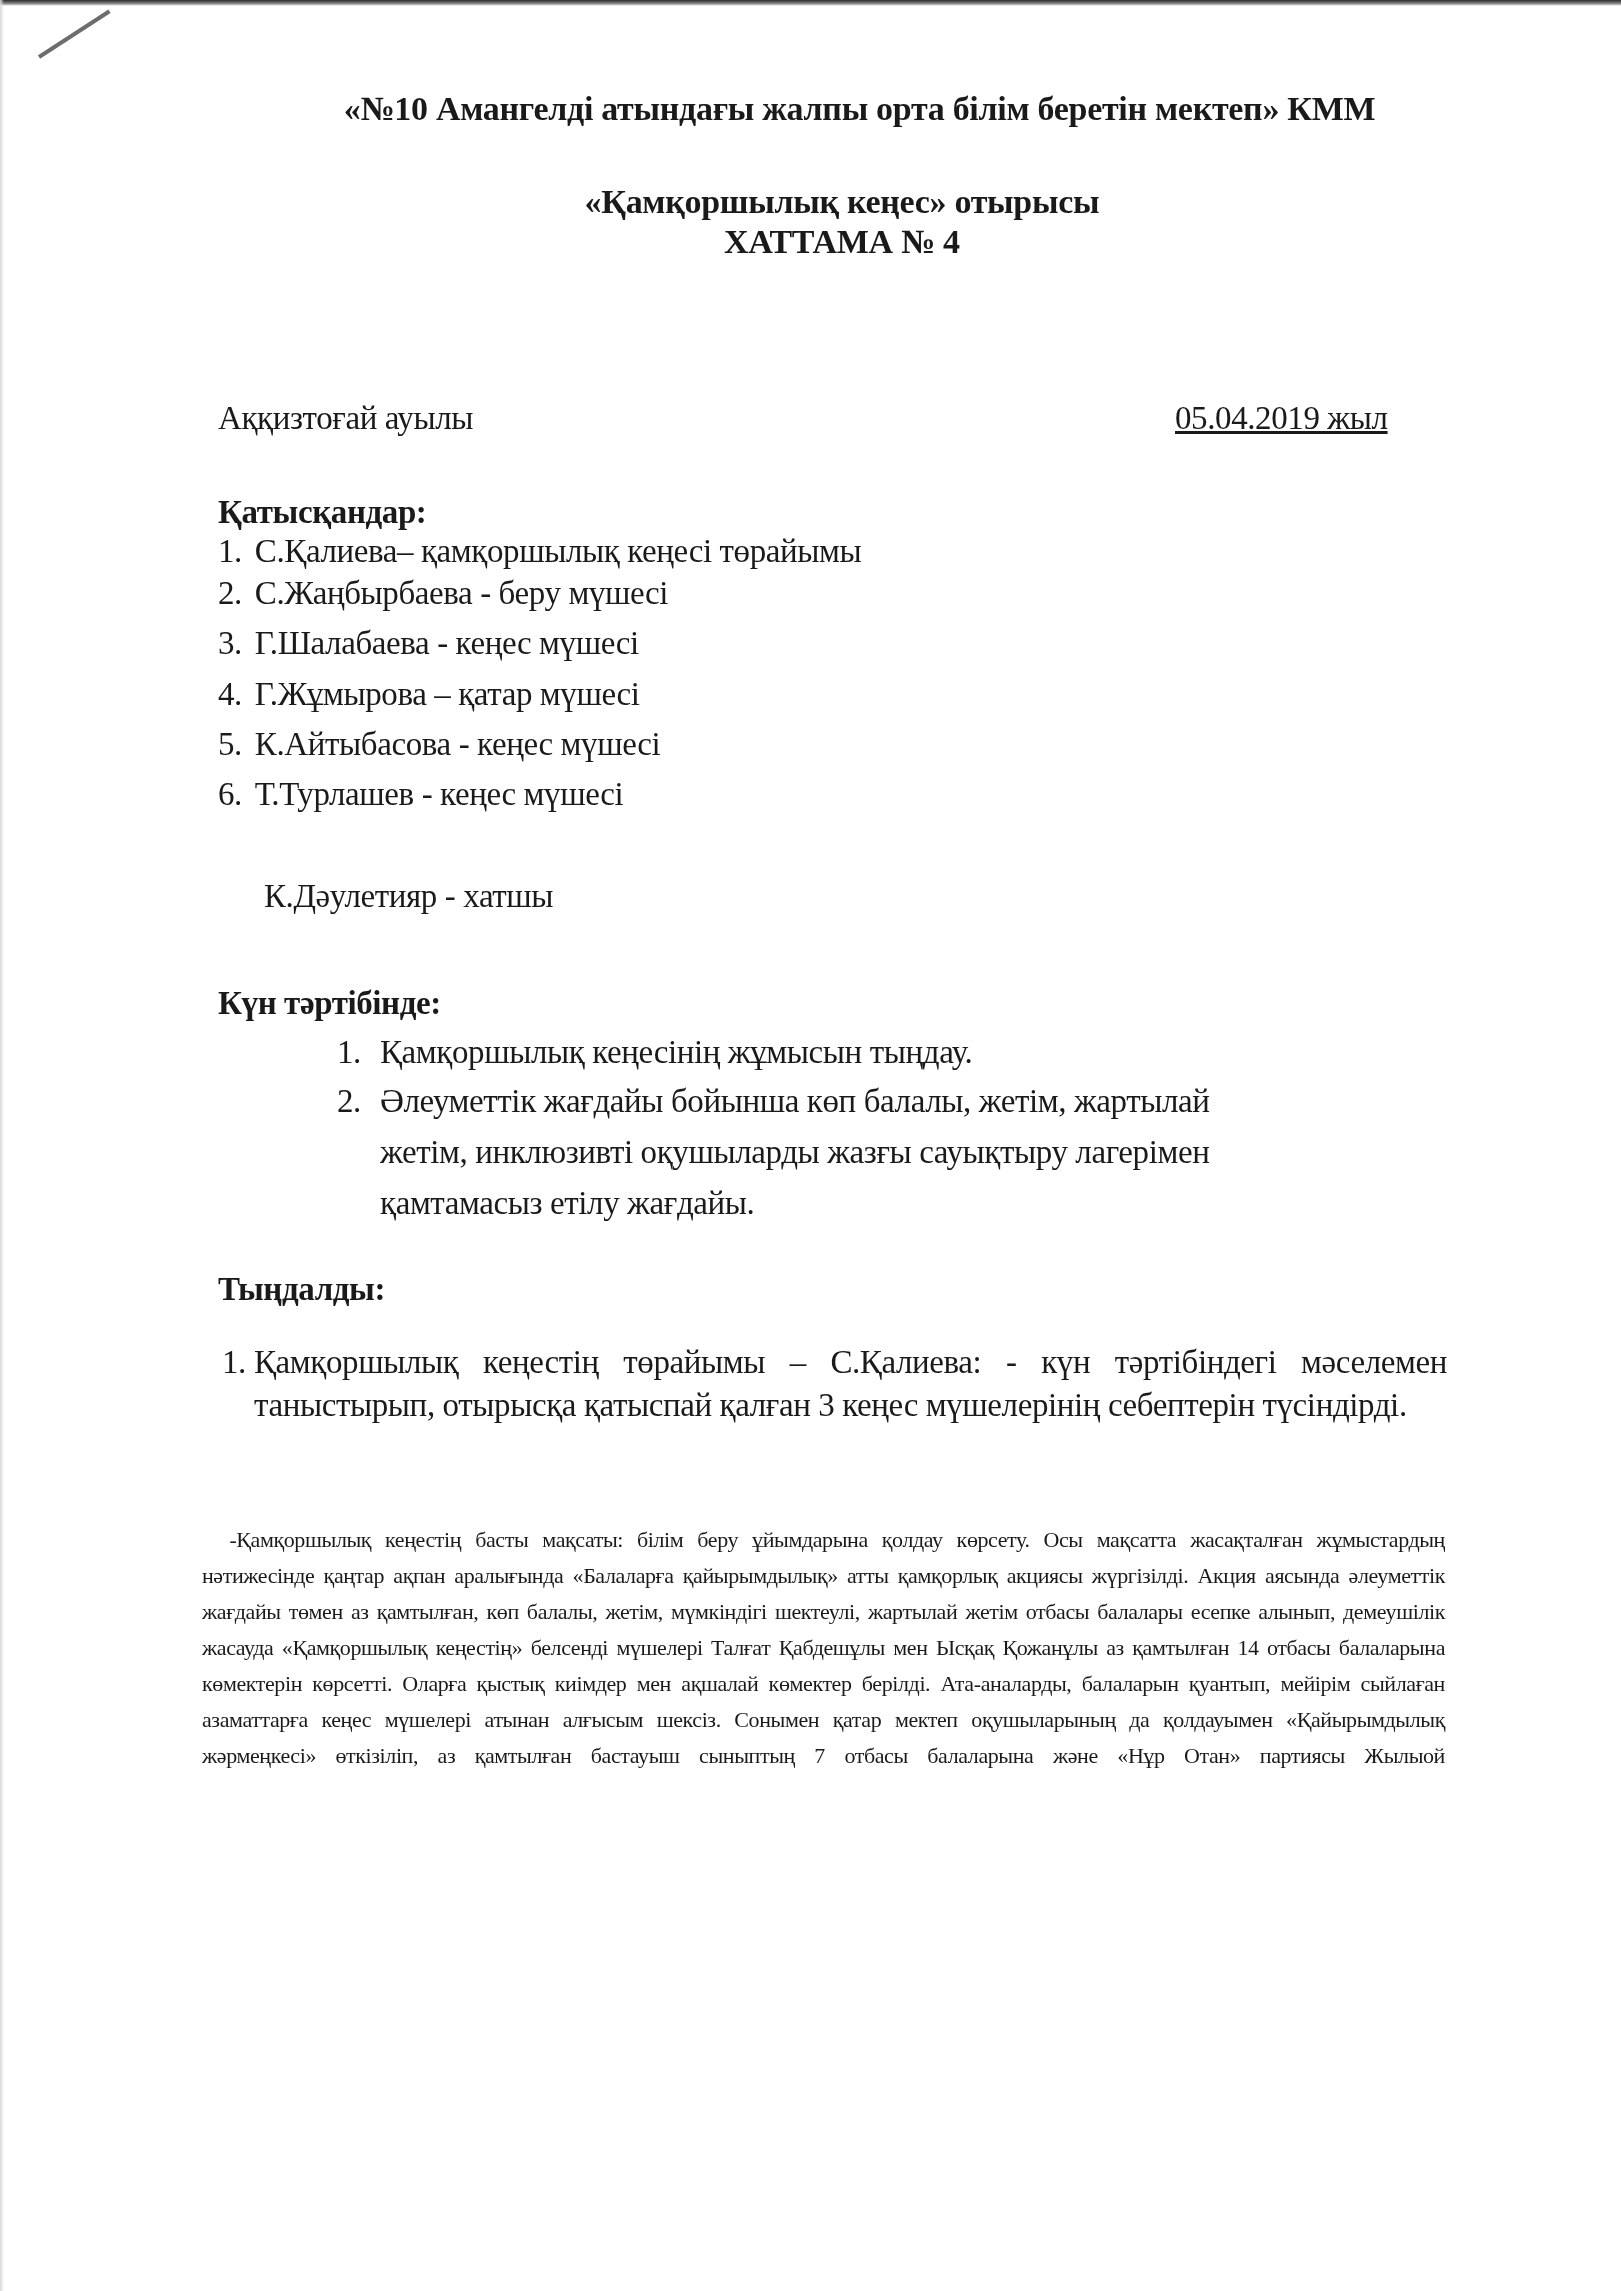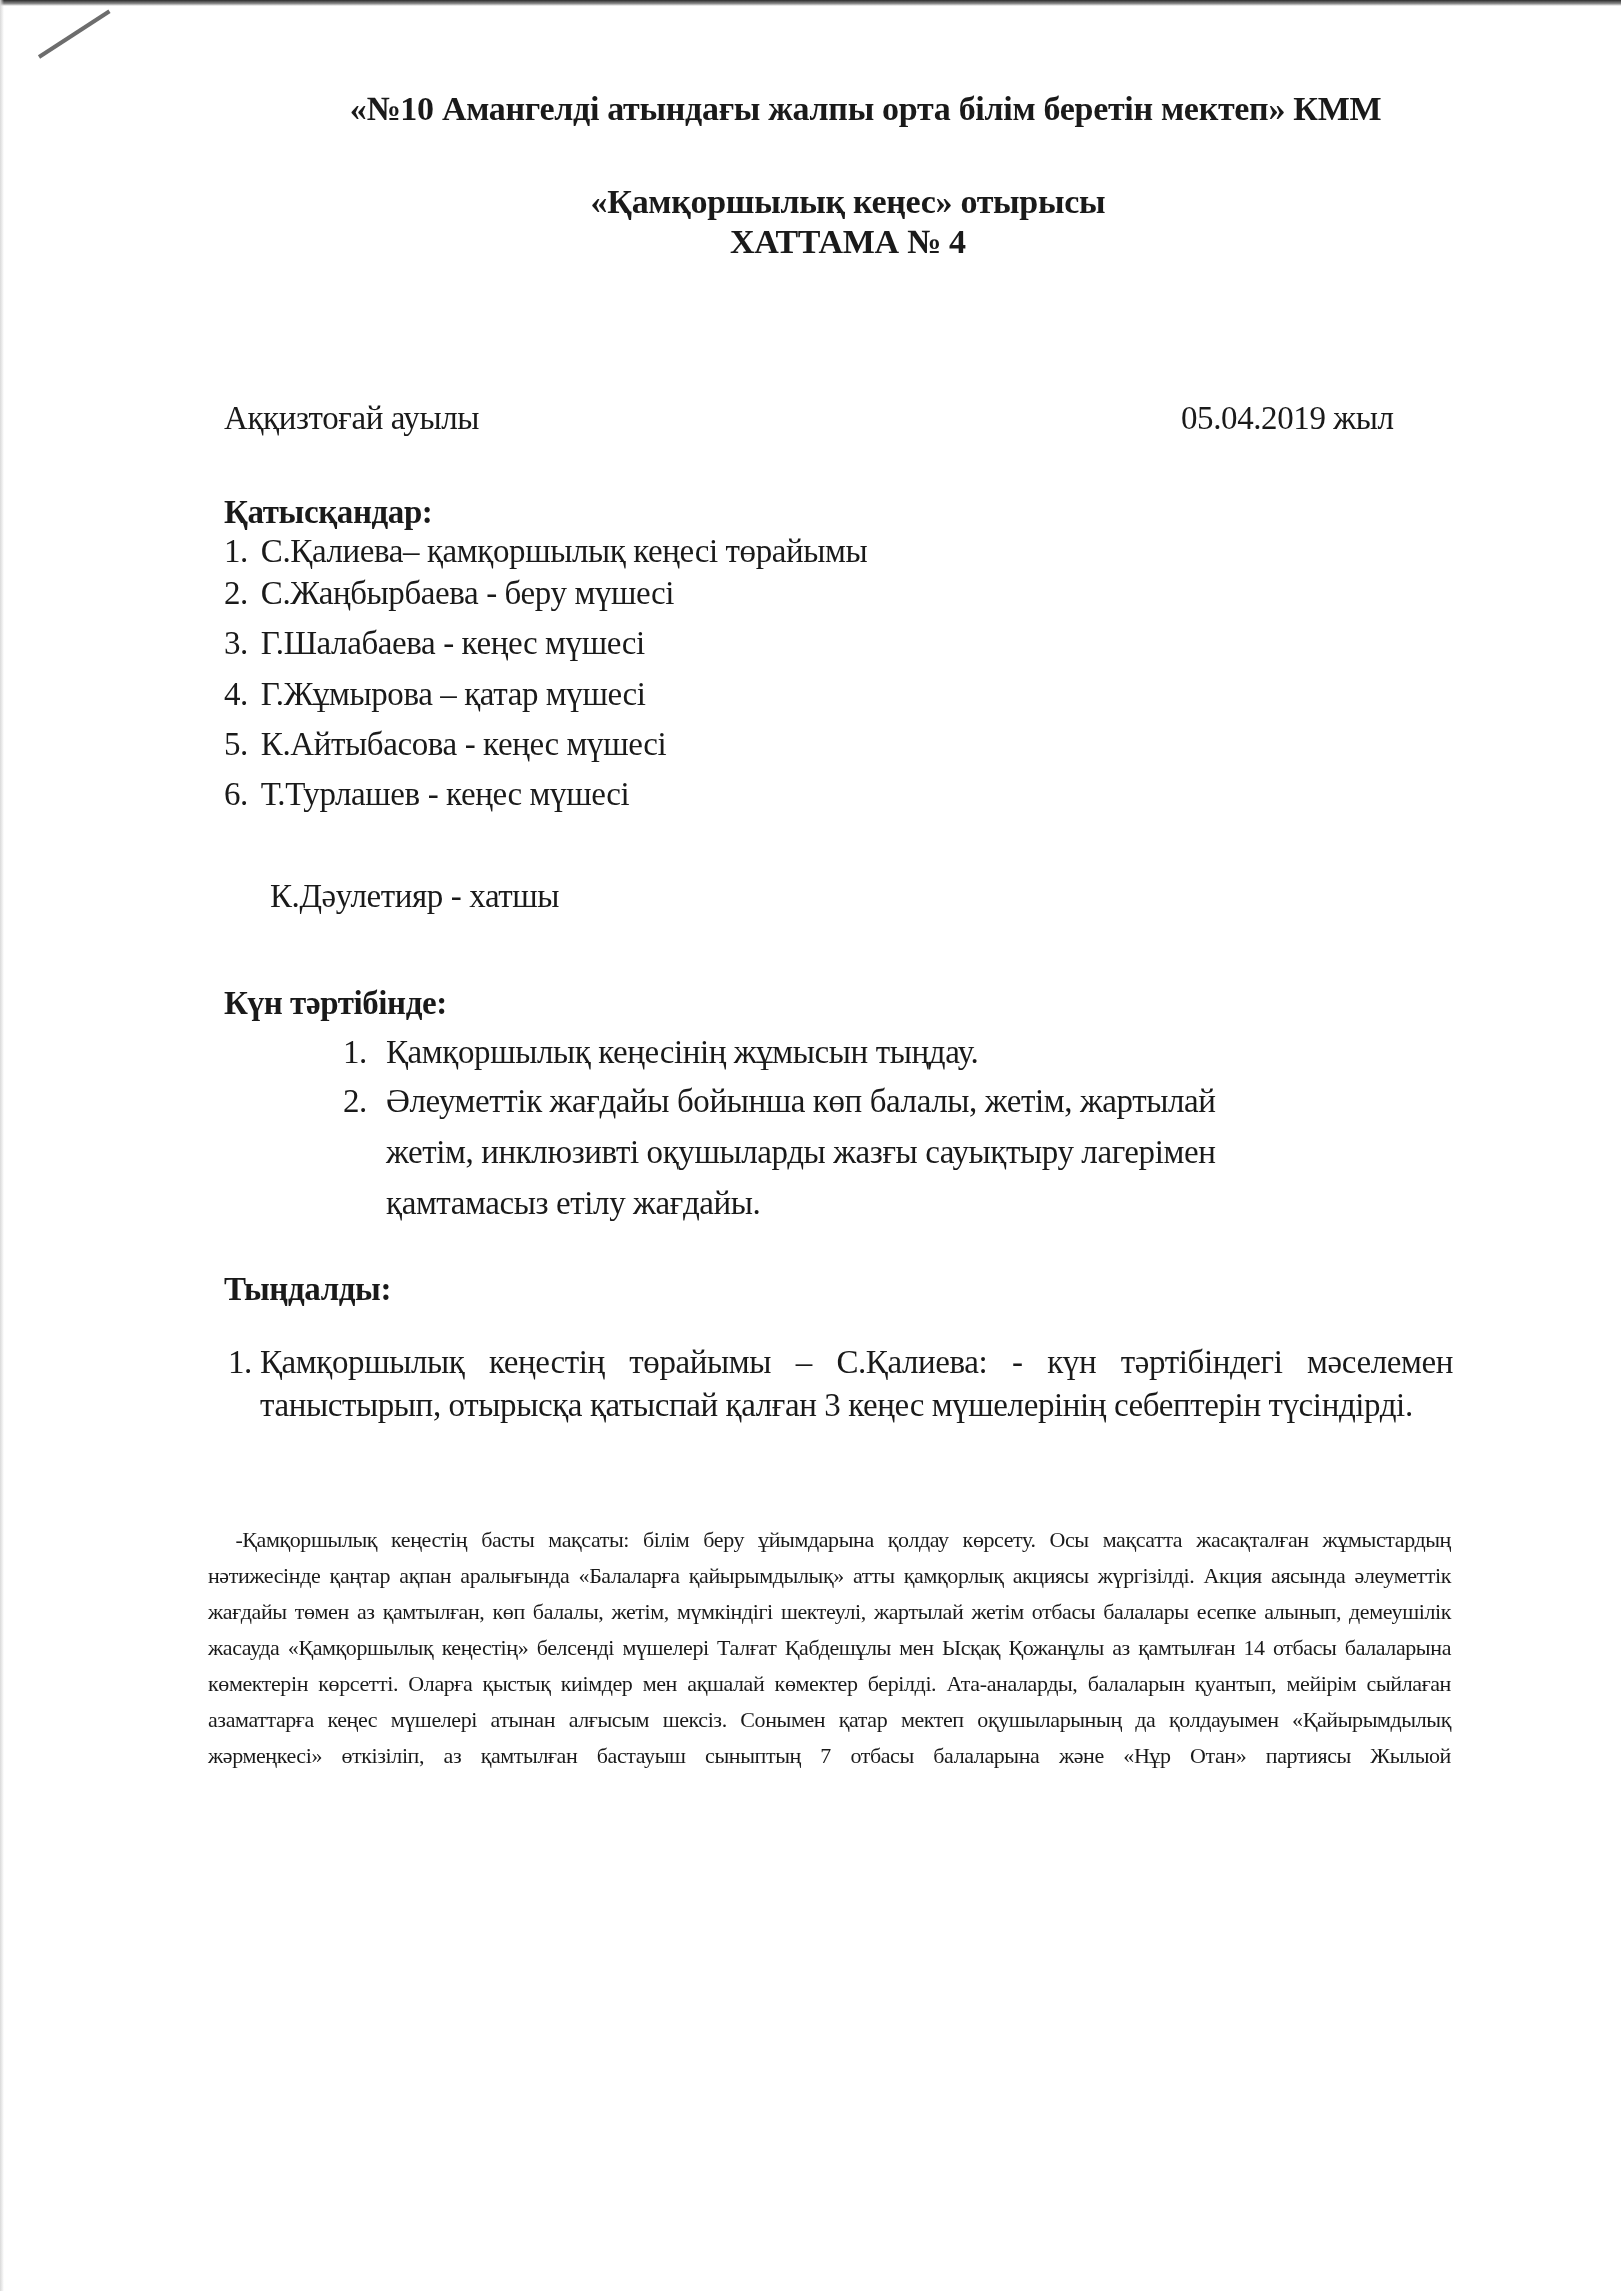--- a/index.html
+++ b/index.html
@@ -30,21 +30,21 @@
       transform-origin: left center;
     }
     .scan-left-edge {
       position: absolute;
       left: 0; top: 0;
       width: 3.9px; height: 2292px;
       background: linear-gradient(to right, #d9d9d9, rgba(255,255,255,0));
     }
     .page {
       position: absolute;
-      left: 10px; top: 0;
+      left: 4px; top: 0;
       width: 1318px; height: 2292px;
     }
     .center {
       position: absolute;
       left: 0; width: 1621px;
       text-align: center;
       font-weight: bold;
       font-size: 34px;
       letter-spacing: -0.3px;
     }
@@ -52,21 +52,21 @@
     .meeting-title { top: 183px; left: 27.4px; }
     .protocol-title { top: 223px; left: 27.4px; }
 
     .abs {
       position: absolute;
       font-size: 33px;
       white-space: nowrap;
       letter-spacing: -0.4px;
     }
     .village { left: 214px; top: 400px; }
-    .date { left: 1171px; top: 400px; }
+    .date { left: 1171px; top: 400px; text-decoration: underline; }
 
     .heading {
       position: absolute;
       font-weight: bold;
       font-size: 33px;
       letter-spacing: -0.4px;
     }
     .h-participants { left: 214px; top: 494px; }
     .h-agenda { left: 214px; top: 961px; margin-top: 24px; }
     .h-heard { left: 214px; top: 1271px; }

